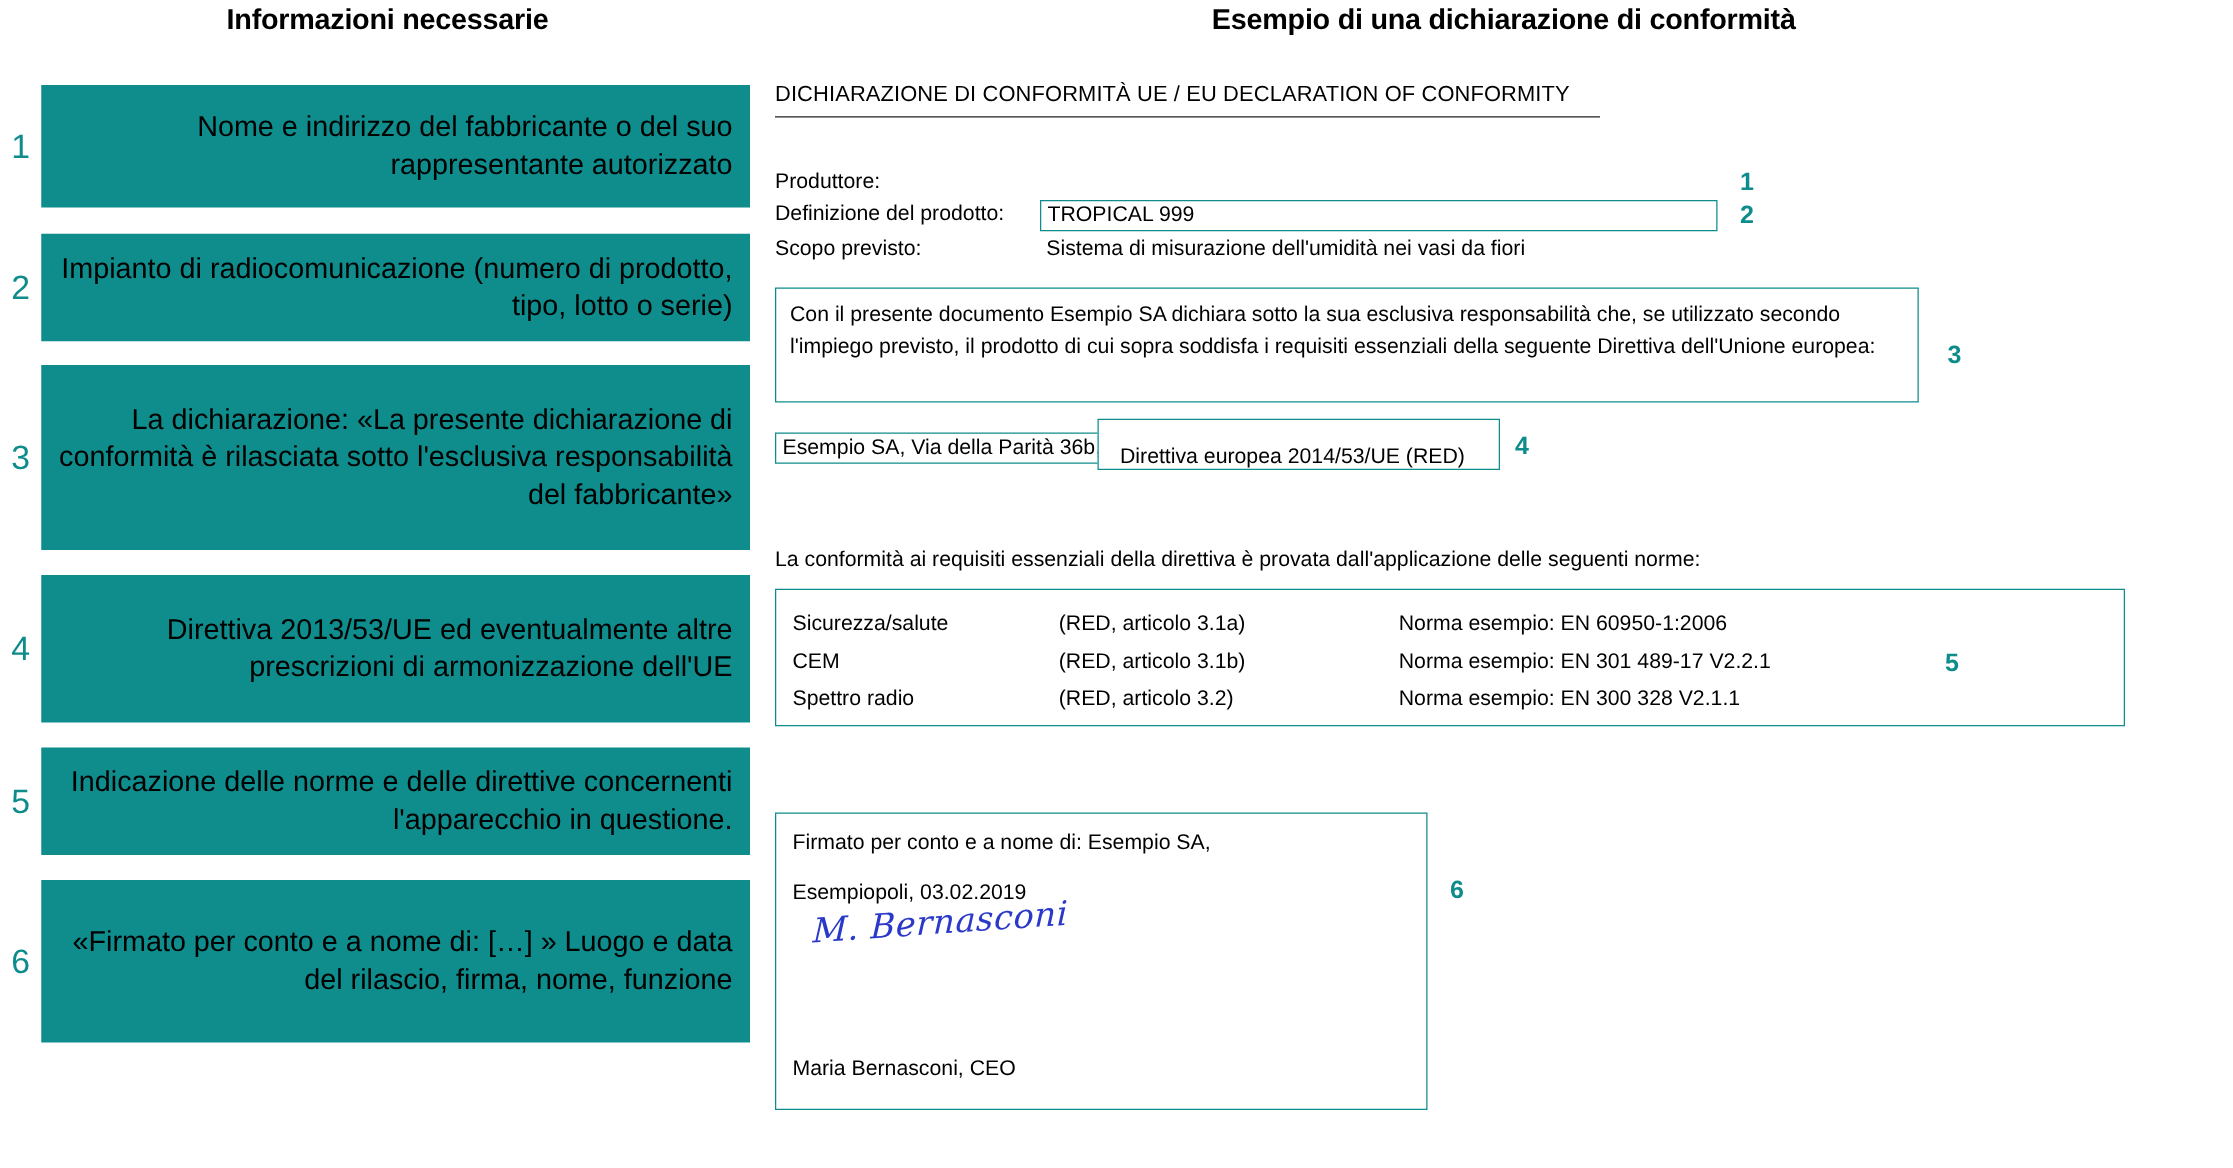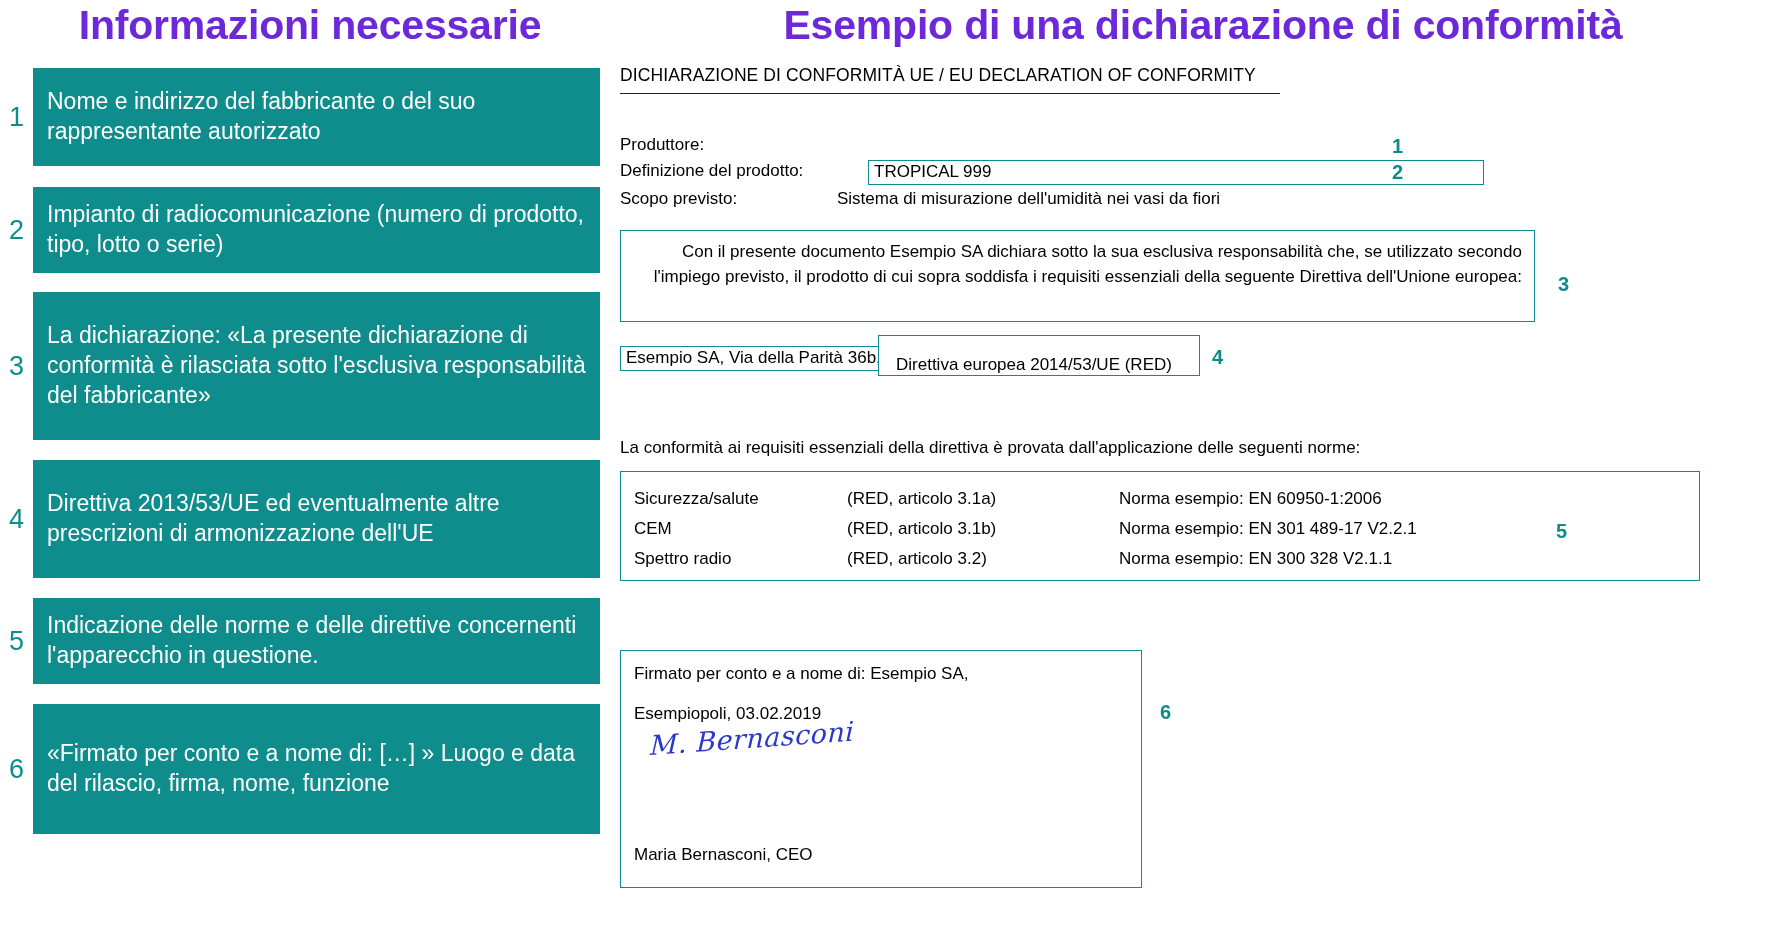--- a/index.html
+++ b/index.html
@@ -12,24 +12,24 @@
     height: 934px;
     font-family: "Liberation Sans", sans-serif;
     color: #000000;
     position: relative;
     overflow: hidden;
   }
 
   
   .col-heading {
     position: absolute;
-    font-size: 41px;
+    font-size: 23px;
     font-weight: bold;
     text-align: center;
-    color: #6d28d9;
+    color: #000000;
     letter-spacing: -0.2px;
   }
   #heading-left  { left: 0px;   top: 2px;  width: 620px; }
   #heading-right { left: 620px; top: 2px;  width: 1166px; }
 
   
   #left-column {
     position: absolute;
     left: 0;
     top: 68px;
@@ -48,24 +48,24 @@
     flex: 0 0 33px;
     text-align: center;
     font-size: 27px;
     color: #0e8c8c;
     font-weight: normal;
     line-height: 1;
   }
   .info-box {
     flex: 1 1 auto;
     background: #0f8c8c;
-    color: #ffffff;
+    color: #000000;
     font-size: 23px;
     line-height: 1.30;
-    text-align: left;
+    text-align: right;
     box-sizing: border-box;
     padding: 10px 14px;
     display: flex;
     align-items: center;
     justify-content: center;
     height: 100%;
   }
   .info-row .info-box { min-height: 100%; }
 
   
@@ -135,21 +135,20 @@
     box-sizing: border-box;
     background: #ffffff;
   }
 
   #declaration-box {
     left: 0px;
     top: 168px;
     width: 915px;
     height: 92px;
     padding: 9px 12px 0 11px;
-    text-align: right;
   }
   #declaration-text {
     font-size: 17px;
     line-height: 24.5px;
   }
 
   #directive-box {
     left: 258px;
     top: 273px;
     width: 322px;
@@ -263,21 +262,21 @@
   <div class="doc-title-rule"></div>
 
   <div class="field-row" style="top:72px;flex-direction:column;">
     <div class="field-label">Produttore:</div>
     <div class="field-value-boxed" style="width:542px;">Esempio SA, Via della Parità 36b, 9933 Esempiopoli</div>
   </div>
   <div class="marker" style="left:772px; top:74px;">1</div>
 
   <div class="field-row" style="top:98px;">
     <div class="field-label">Definizione del prodotto:</div>
-    <div class="field-value-boxed" style="width:616px;margin-left:36px;">TROPICAL 999</div>
+    <div class="field-value-boxed" style="width:542px;">TROPICAL 999</div>
   </div>
   <div class="marker" style="left:772px; top:100px;">2</div>
 
   <div class="field-row" style="top:126px;">
     <div class="field-label">Scopo previsto:</div>
     <div class="field-value-plain">Sistema di misurazione dell'umidità nei vasi da fiori</div>
   </div>
 
   <div class="teal-box" id="declaration-box">
     <div id="declaration-text">Con il presente documento Esempio SA dichiara sotto la sua esclusiva responsabilità che, se utilizzato secondo l'impiego previsto, il prodotto di cui sopra soddisfa i requisiti essenziali della seguente Direttiva dell'Unione europea:</div>

